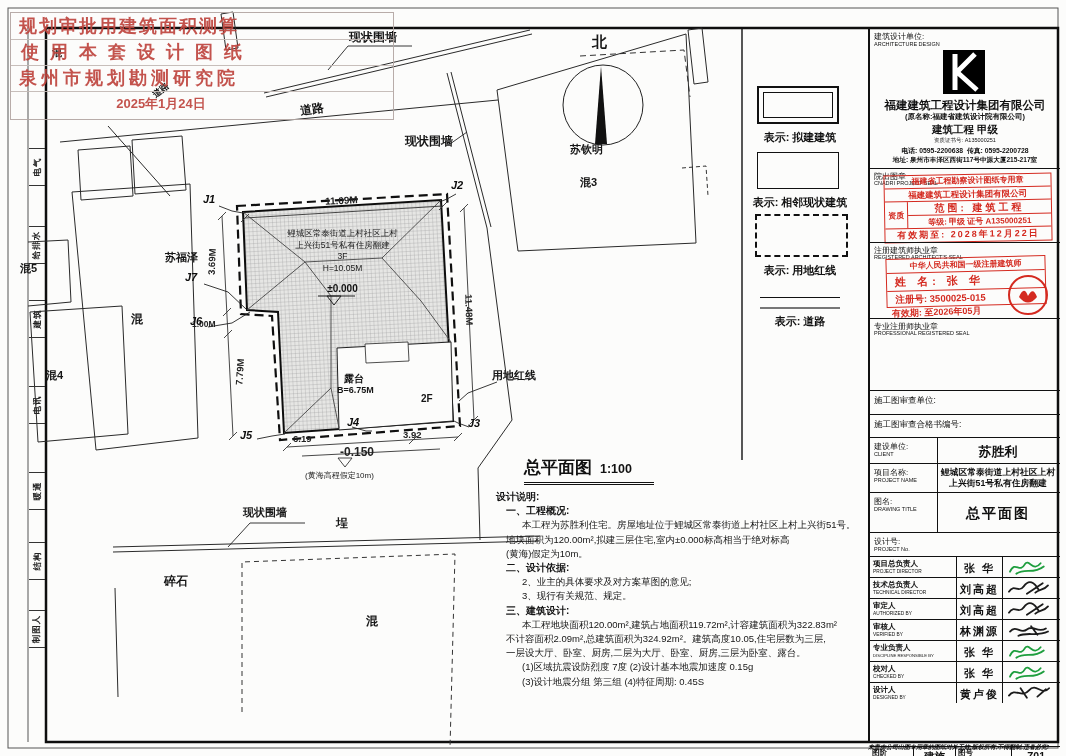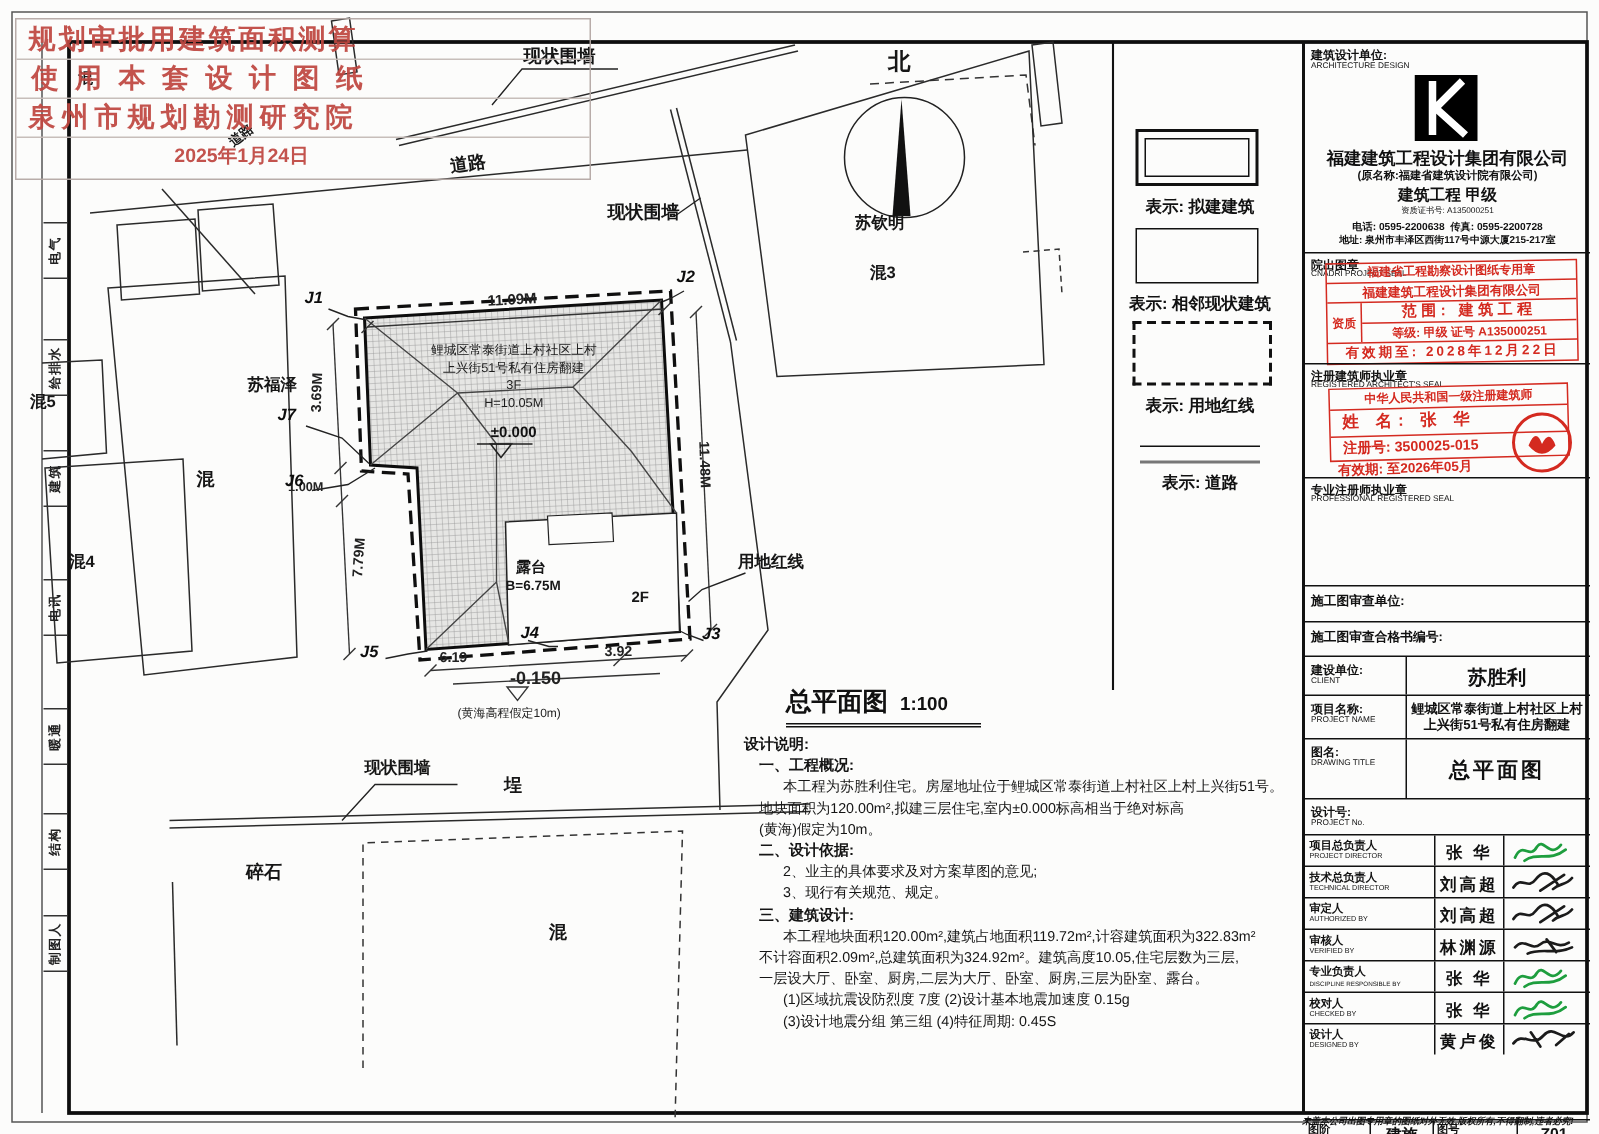--- a/index.html
+++ b/index.html
@@ -34,21 +34,21 @@
   .n-i2{padding-left:26px;}
 
   
   .ptitle{position:absolute;left:524px;top:456px;width:130px;border-bottom:3px double #111;padding-bottom:3px;white-space:nowrap;}
   .ptitle .t{font-size:17px;font-weight:700;}
   .ptitle .s{font-size:12.5px;font-weight:700;margin-left:8px;}
 
   
   .tb{position:absolute;left:868px;top:28px;width:190px;height:714px;border-left:2px solid #111;background:transparent;font-size:8px;}
   .tbsec{position:absolute;left:0;width:100%;border-top:1.5px solid #111;box-sizing:border-box;}
-  .tb-lb{position:absolute;font-weight:700;font-size:8px;white-space:nowrap;color:#111;}
+  .tb-lb{position:absolute;font-weight:400;font-size:8px;white-space:nowrap;color:#111;}
   .tb-en{position:absolute;font-size:5.5px;white-space:nowrap;color:#111;}
   .tb-c{position:absolute;left:0;width:100%;text-align:center;white-space:nowrap;font-weight:700;}
   .vdiv{position:absolute;top:0;bottom:0;border-left:1.2px solid #111;}
 
   
   .seal1{position:absolute;left:14px;width:166px;border:1.6px solid #d42a20;color:#d42a20;transform:rotate(-1deg);background:rgba(255,255,255,0);}
   .seal1 .r{border-top:1px solid #d42a20;text-align:center;font-weight:700;white-space:nowrap;overflow:hidden;}
   .seal1 .r:first-child{border-top:none;}
   .seal2{position:absolute;left:16px;width:158px;border:1.6px solid #d42a20;color:#d42a20;transform:rotate(-1.5deg);}
   .seal2 .r{border-top:1px solid #d42a20;text-align:center;font-weight:700;white-space:nowrap;overflow:hidden;}

